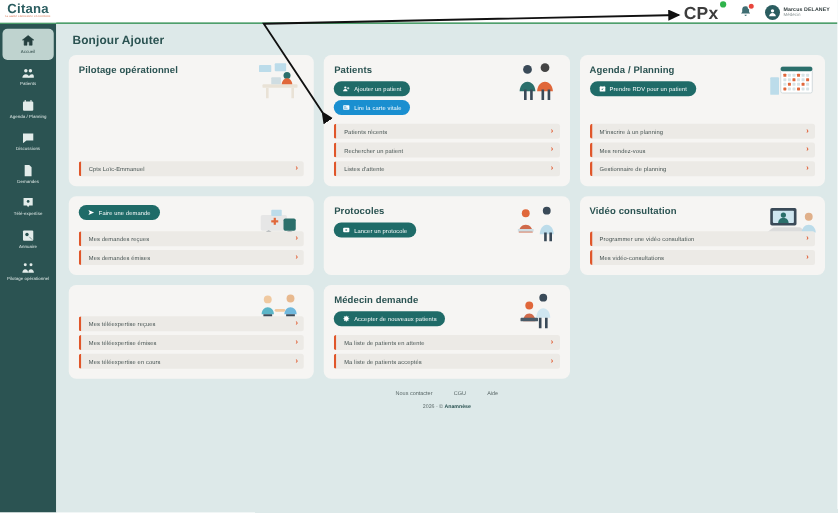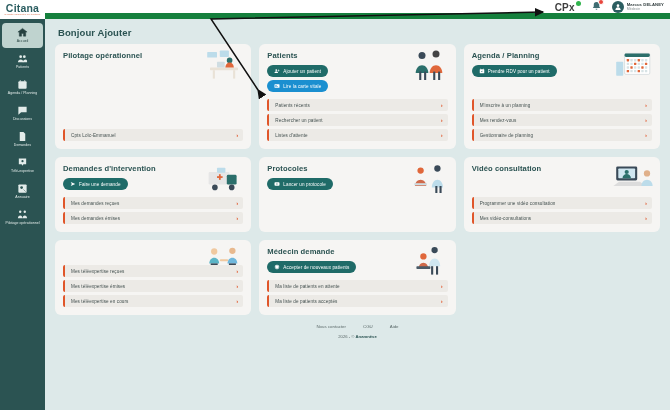--- a/index.html
+++ b/index.html
@@ -8,42 +8,42 @@
     font-family: "Liberation Sans", sans-serif;
     background: #ffffff;
     overflow: hidden;
   }
   #app { position: relative; width: 670px; height: 410px; display: flex; flex-direction: column; }
 
   
   .topbar {
     height: 19px; flex: 0 0 19px;
     background: #ffffff;
-    display: flex; align-items: flex-start;
-    border-bottom: 6px solid #15803d;
+    display: flex; align-items: flex-end;
+    border-bottom: 1px solid #15803d;
     position: relative; z-index: 5;
   }
   .logo-zone {
     width: 45px; flex: 0 0 45px; height: 19px;
     display: flex; flex-direction: column; align-items: center; justify-content: center;
     background: #ffffff;
   }
   .logo-text {
     font-size: 10.5px; font-weight: bold; color: #2b5d60;
     letter-spacing: .2px; line-height: 10px;
   }
   .logo-sub {
     font-size: 2.4px; color: #d2603a; letter-spacing: .1px;
     margin-top: .5px; white-space: nowrap; transform: scaleY(.9);
   }
   .topbar-spacer { flex: 1 1 auto; }
   .topbar-right { display: flex; align-items: center; gap: 9px; padding-right: 6px; }
 
   .cpx-wrap { position: relative; display: flex; align-items: flex-start; }
-  .cpx-label { font-size: 10px; font-weight: bold; color: #3d3d3d; letter-spacing: .2px; margin-left: 12px; }
+  .cpx-label { font-size: 14px; font-weight: bold; color: #3d3d3d; letter-spacing: .2px; margin-left: 12px; }
   .cpx-dot {
     width: 5px; height: 5px; border-radius: 50%;
     background: #2fb34b; margin-left: 1px; margin-top: -1px;
   }
 
   .bell-wrap { position: relative; width: 13px; height: 14px; }
   .bell-badge {
     position: absolute; top: -1px; right: -1px;
     width: 6px; height: 6px; border-radius: 50%;
     background: #e8453c; border: 1px solid #fff;
@@ -383,21 +383,20 @@
                 <span class="link-label">Mes rendez-vous</span>
                 <span class="chev">›</span>
               </div>
               <div class="link-row">
                 <span class="link-label">Gestionnaire de planning</span>
                 <span class="chev">›</span>
               </div>
             </div>
           </div>
           <div class="card">
-            <div class="card-title">Demandes d'intervention</div>
             <svg viewBox="0 0 60 48" class="card-illus">
               <rect x="8" y="14" width="30" height="18" rx="2" fill="#e6e6e6"></rect>
               <rect x="34" y="18" width="14" height="14" rx="2" fill="#2b6f6b"></rect>
               <rect x="20" y="8" width="12" height="7" rx="1" fill="#bcdcea"></rect>
               <circle cx="17" cy="36" r="4" fill="#3a4a58"></circle>
               <circle cx="41" cy="36" r="4" fill="#3a4a58"></circle>
               <rect x="20" y="20" width="8" height="2.5" fill="#e0673a"></rect>
               <rect x="22.8" y="17.2" width="2.5" height="8" fill="#e0673a"></rect>
             </svg>
             <div class="btn-stack">

